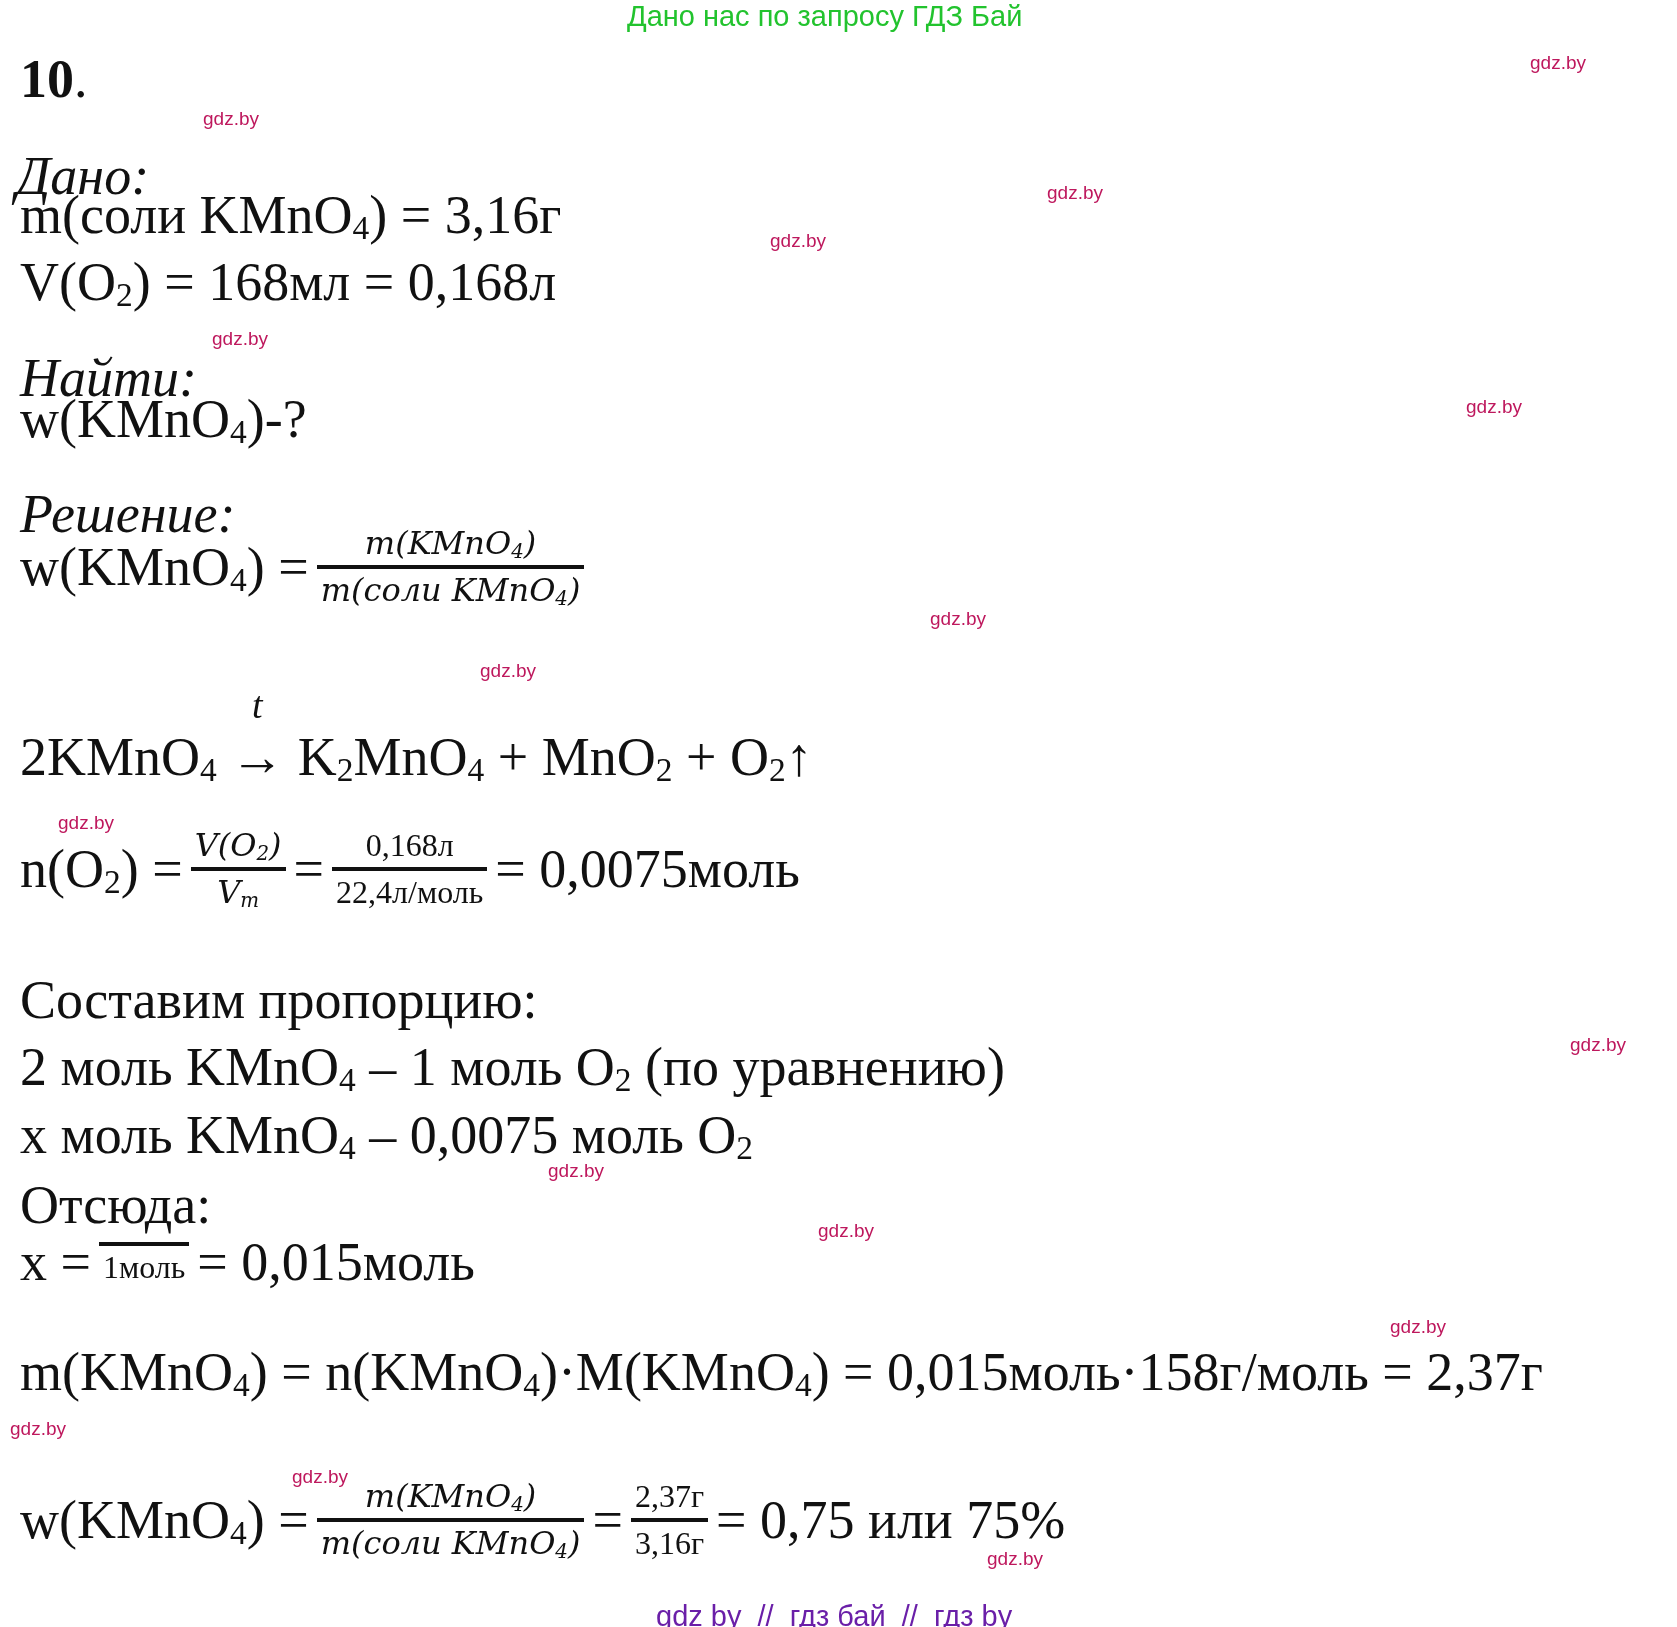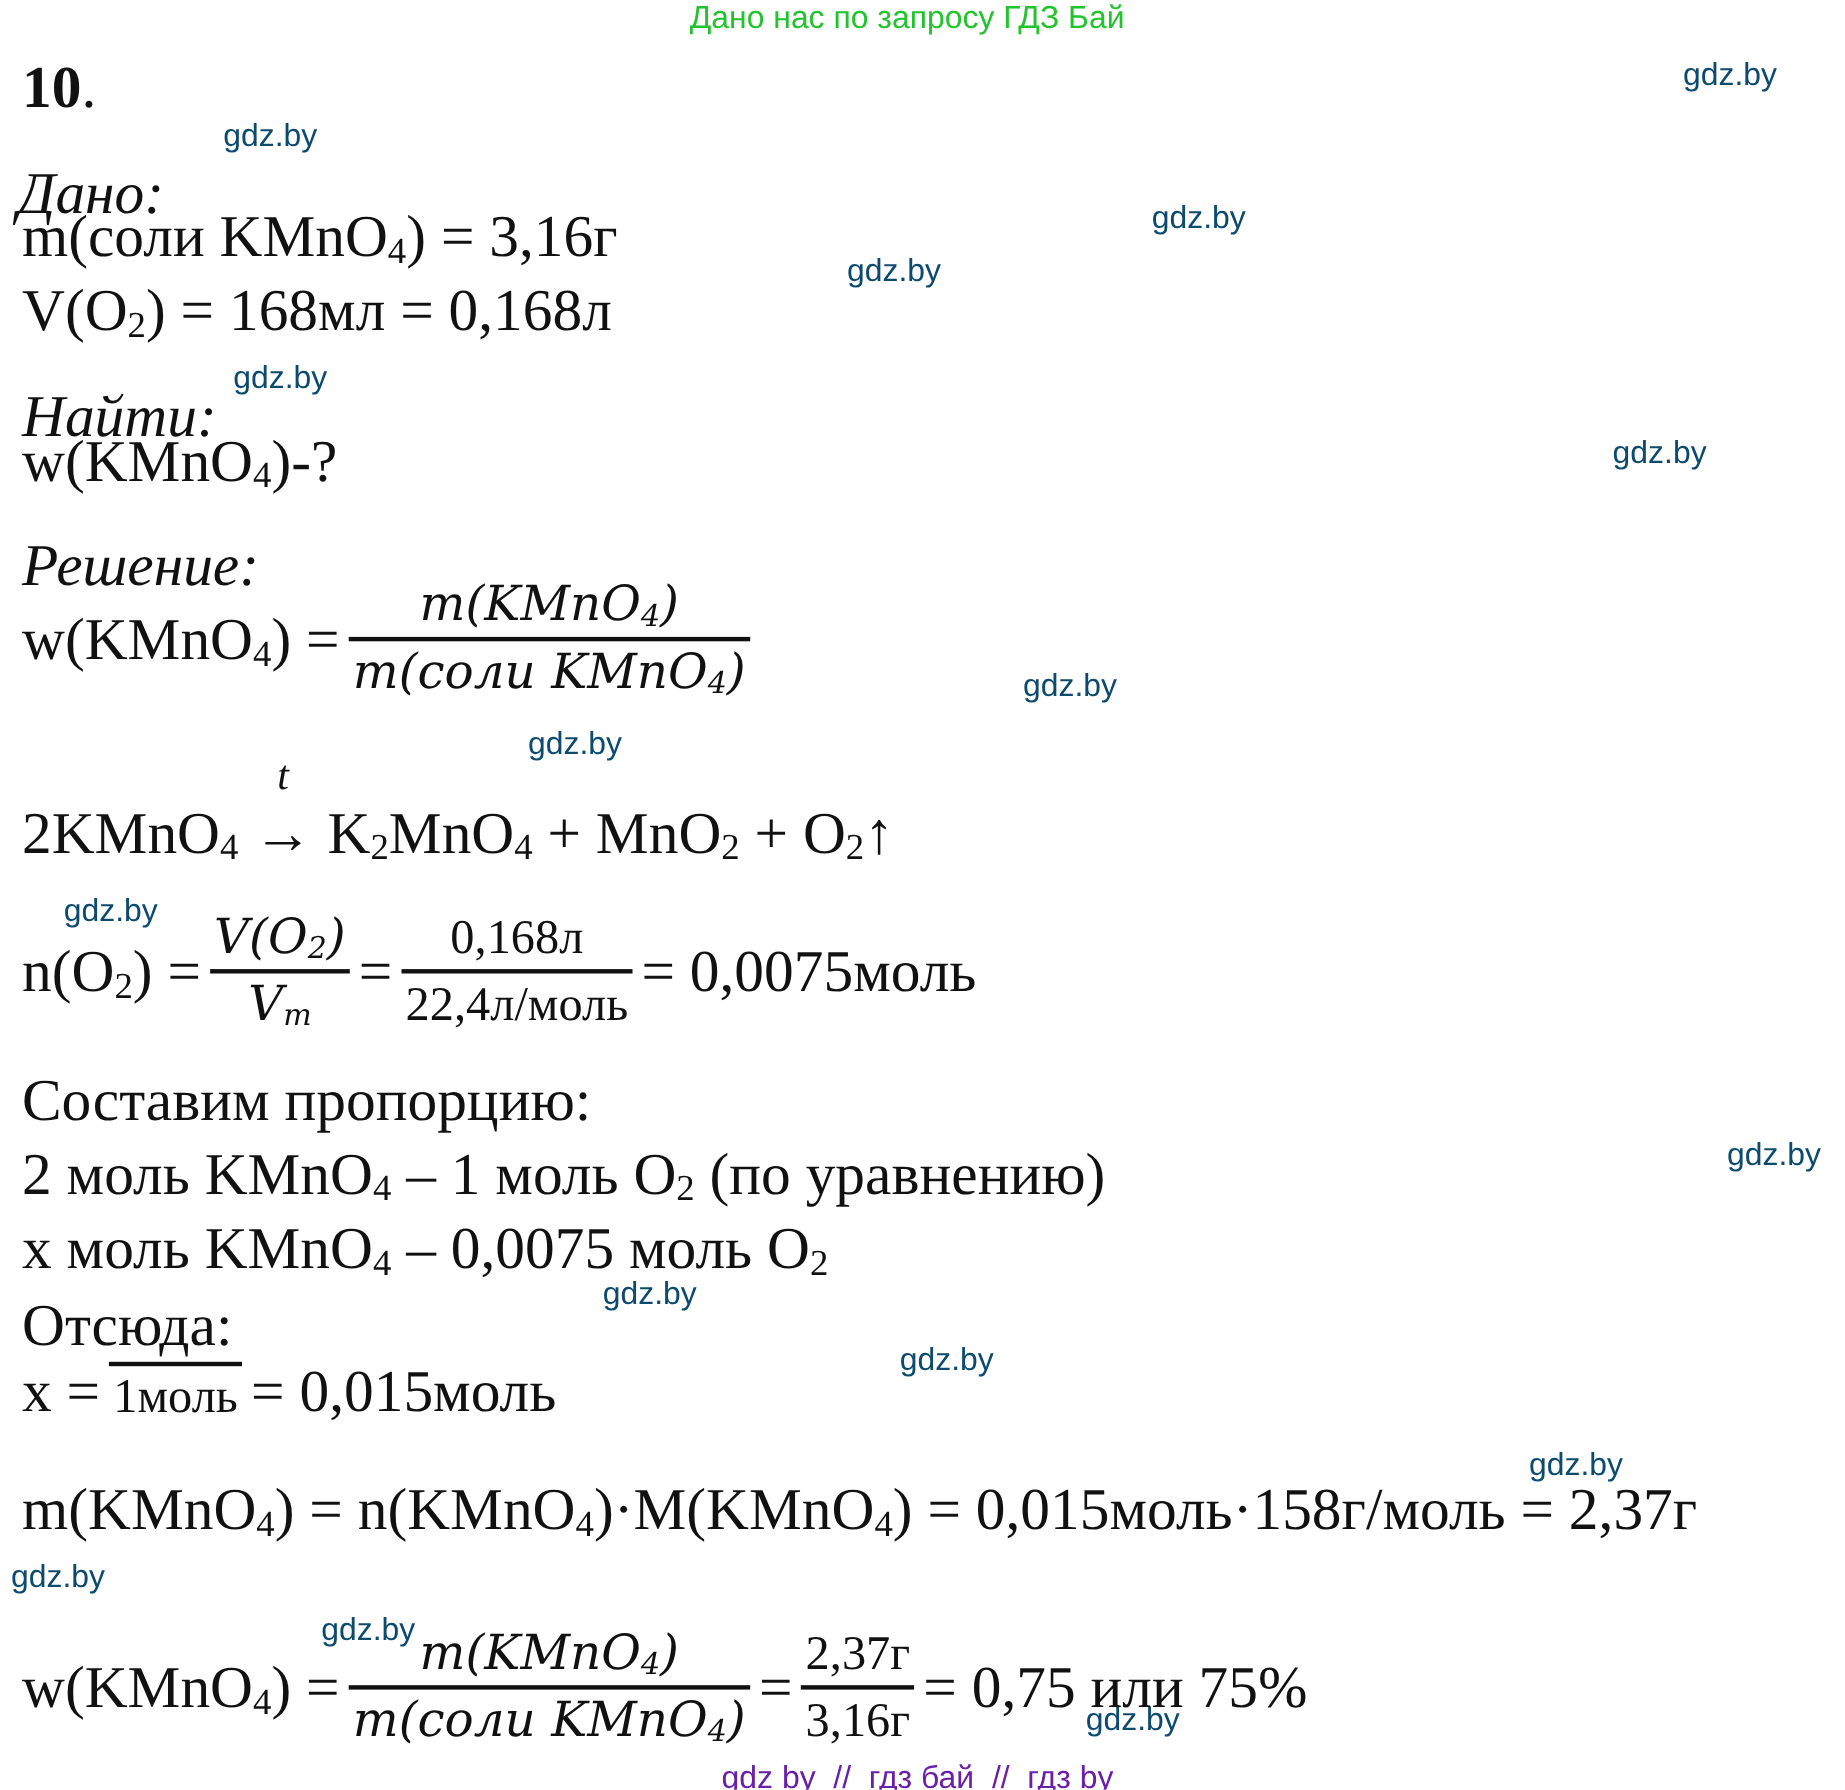--- a/index.html
+++ b/index.html
@@ -1,26 +1,26 @@
 <!DOCTYPE html>
 <html><head>
 <meta charset="utf-8">
 <style>
   html, body { margin:0; padding:0; background:#fff; }
   body { width:1677px; height:1627px; position:relative; overflow:hidden; font-family:"Liberation Serif", serif; color:#111; }
   .abs { position:absolute; white-space:nowrap; }
   .banner { font-family:"Liberation Sans", sans-serif; color:#22c32e; font-size:29px; }
-  .wm { font-family:"Liberation Sans", sans-serif; font-size:29px; color:#0c4a6e; }
+  .wm { font-family:"Liberation Sans", sans-serif; font-size:19px; color:#be185d; }
   .footer { font-family:"Liberation Sans", sans-serif; color:#6a1fa8; font-size:29px; }
   .big { font-size:54px; line-height:1; }
   .ital { font-style:italic;margin-top:29px; }
   .num { font-weight:bold; font-size:54px; }
   sub { font-size:0.62em; vertical-align:-0.18em; line-height:0; }
   .frac { display:inline-flex; flex-direction:column; align-items:center; vertical-align:middle; margin:0 8px; }
-  .frac .n, .frac .d { font-size:44px; line-height:1.15; padding:0 4px;text-align:right; }
+  .frac .n, .frac .d { font-size:32px; line-height:1.15; padding:0 4px;text-align:right; }
   .frac .bar { height:4px; background:#111; align-self:stretch; margin:3px 0; }
   .mi { font-family:"DejaVu Serif", serif; font-style:italic; }
   .over { position:relative; display:inline-block; }
   .over .t { position:absolute; left:50%; transform:translateX(-50%); top:-44px; font-size:38px; font-style:italic; }
 </style>
 </head>
 <body>
 
 <div class="abs banner" style="left:627px;top:0px;">Дано нас по запросу ГДЗ Бай</div>
 

